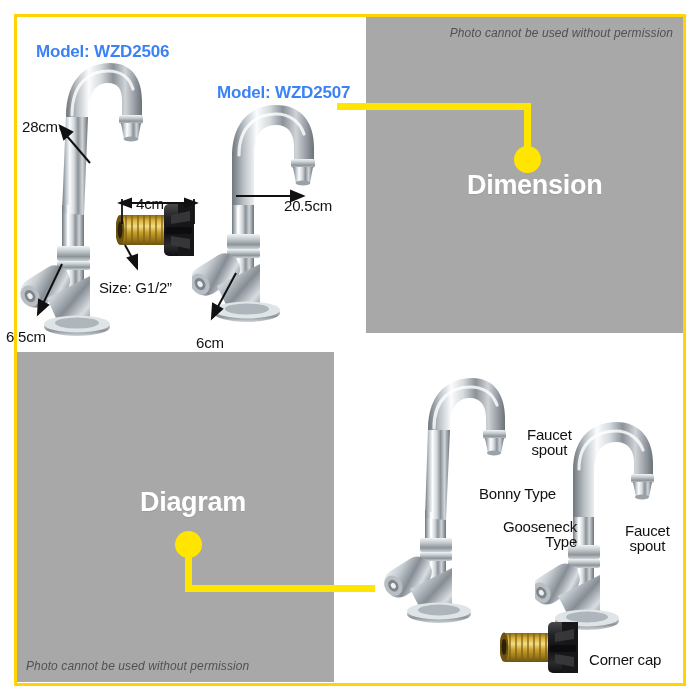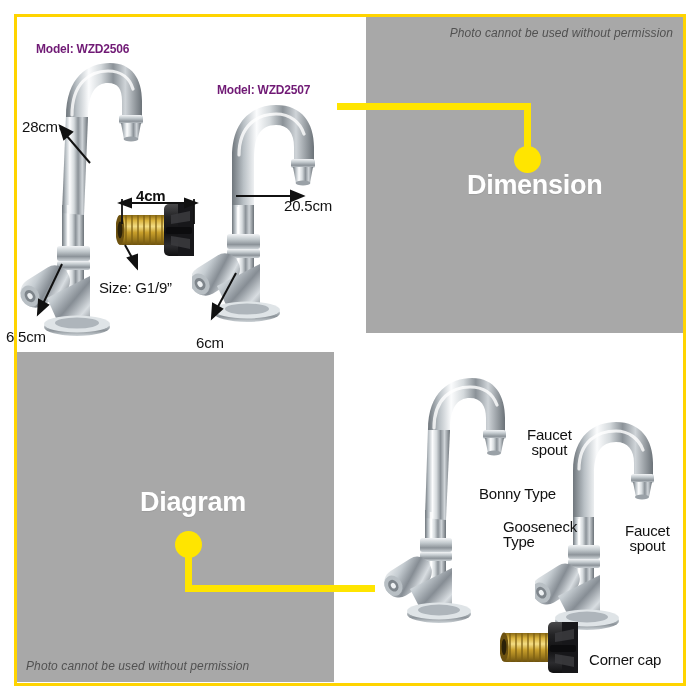--- a/index.html
+++ b/index.html
@@ -87,51 +87,51 @@
   #conn-tr-v { left: 524px; top: 103px; width: 7px;  height: 55px; }
   #dot-tr    { left: 514px; top: 146px; width: 27px; height: 27px; }
   
   #dot-bl    { left: 175px; top: 531px; width: 27px; height: 27px; }
   #conn-bl-v { left: 185px; top: 545px; width: 7px;  height: 47px; }
   #conn-bl-h { left: 185px; top: 585px; width: 190px; height: 7px; }
 
   
   .model-label {
     position: absolute;
-    color: #701a75;
+    color: #3b82f6;
     font-weight: bold;
-    font-size: 12px;
+    font-size: 17px;
     white-space: nowrap;
     letter-spacing: -0.2px;
   }
   #model-tl-a { left: 36px;  top: 42px; }
   #model-tl-b { left: 217px; top: 83px; }
 
   
   .calltext {
     position: absolute;
     color: #111111;
     font-size: 15px;
     font-weight: normal;
     white-space: nowrap;
     letter-spacing: -0.2px;
     line-height: 1.03;
     margin-top: 12px;
   }
   .calltext.center { text-align: center; }
   #t-28cm    { left: 22px;  top: 107px; }
-  #t-4cm     { left: 136px; top: 176px; font-weight: bold; }
+  #t-4cm     { left: 136px; top: 184px; }
   #t-205cm   { left: 284px; top: 186px; }
   #t-g12     { left: 99px;  top: 268px; }
   #t-65cm    { left: 6px;  top: 317px; }
   #t-6cm     { left: 196px; top: 323px; }
 
   #t-faucetspout-a { left: 527px; top: 415px; text-align: center; }
   #t-bonny         { left: 443px; top: 474px; padding-left: 36px; }
-  #t-gooseneck     { left: 503px; top: 507px; text-align: left; }
+  #t-gooseneck     { left: 503px; top: 507px; text-align: right; }
   #t-faucetspout-b { left: 625px; top: 511px; text-align: center; }
   #t-rightangle    { left: 450px; top: 586px; }
   #t-cornercap     { left: 589px; top: 640px; }
 
   
   .arrows { position: absolute; left: 0; top: 0; width: 700px; height: 700px; pointer-events: none; }
 
   .fauc { position: absolute; }
 </style>
 </head>
@@ -292,21 +292,21 @@
         <path d="M196 203 L185 199 L185 207 Z"></path>
       </g>
     </svg>
 
     <div class="model-label" id="model-tl-a">Model: WZD2506</div>
     <div class="model-label" id="model-tl-b">Model: WZD2507</div>
 
     <div class="calltext" id="t-28cm">28cm</div>
     <div class="calltext" id="t-4cm">4cm</div>
     <div class="calltext" id="t-205cm">20.5cm</div>
-    <div class="calltext" id="t-g12">Size: G1/9”</div>
+    <div class="calltext" id="t-g12">Size: G1/2”</div>
     <div class="calltext" id="t-65cm">6.5cm</div>
     <div class="calltext" id="t-6cm">6cm</div>
   </div>
 
   <div class="quad" id="quad-tr"></div>
   <div class="panel-gray-tr">
     <div class="watermark" id="wm-tr">Photo cannot be used without permission</div>
   </div>
 
   <div class="quad" id="quad-bl"></div>

